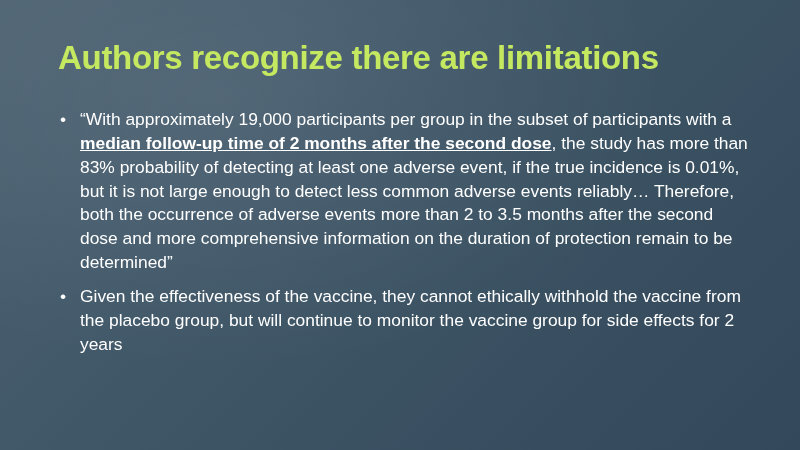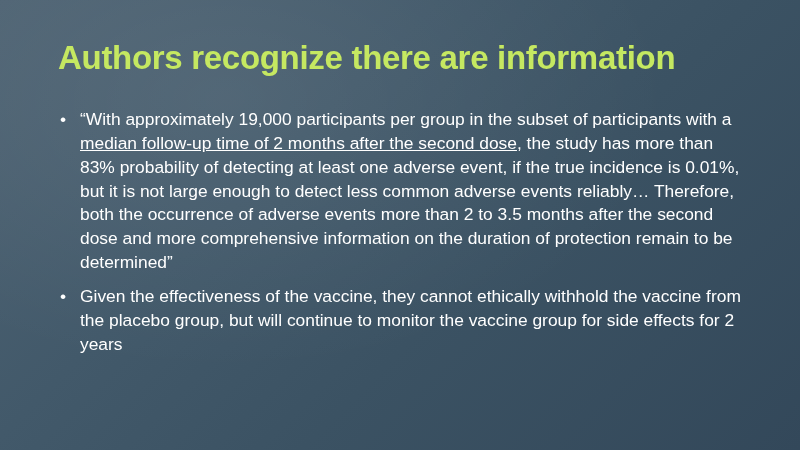--- a/index.html
+++ b/index.html
@@ -59,28 +59,29 @@
   }
   .bullet .dot {
     position: absolute;
     left: 2px;
     top: 0;
     font-size: 17.4px;
     line-height: 1.37;
   }
   .u {
     text-decoration: underline;
+    font-weight: bold;
   }
 </style>
 </head>
 <body>
 
 <div class="slide">
 
-  <div class="slide-title">Authors recognize there are information</div>
+  <div class="slide-title">Authors recognize there are limitations</div>
 
   <div class="body-block">
 
     <div class="bullet">
       <span class="dot">•</span>
       <span><span>“With approximately 19,000 participants per group in the subset of participants with a </span><span class="u">median follow-up time of 2 months after the second dose</span><span>, the study has more than 83% probability of detecting at least one adverse event, if the true incidence is 0.01%, but it is not large enough to detect less common adverse events reliably… Therefore, both the occurrence of adverse events more than 2 to 3.5 months after the second dose and more comprehensive information on the duration of protection remain to be determined”</span></span>
     </div>
 
     <div class="bullet">
       <span class="dot">•</span>

